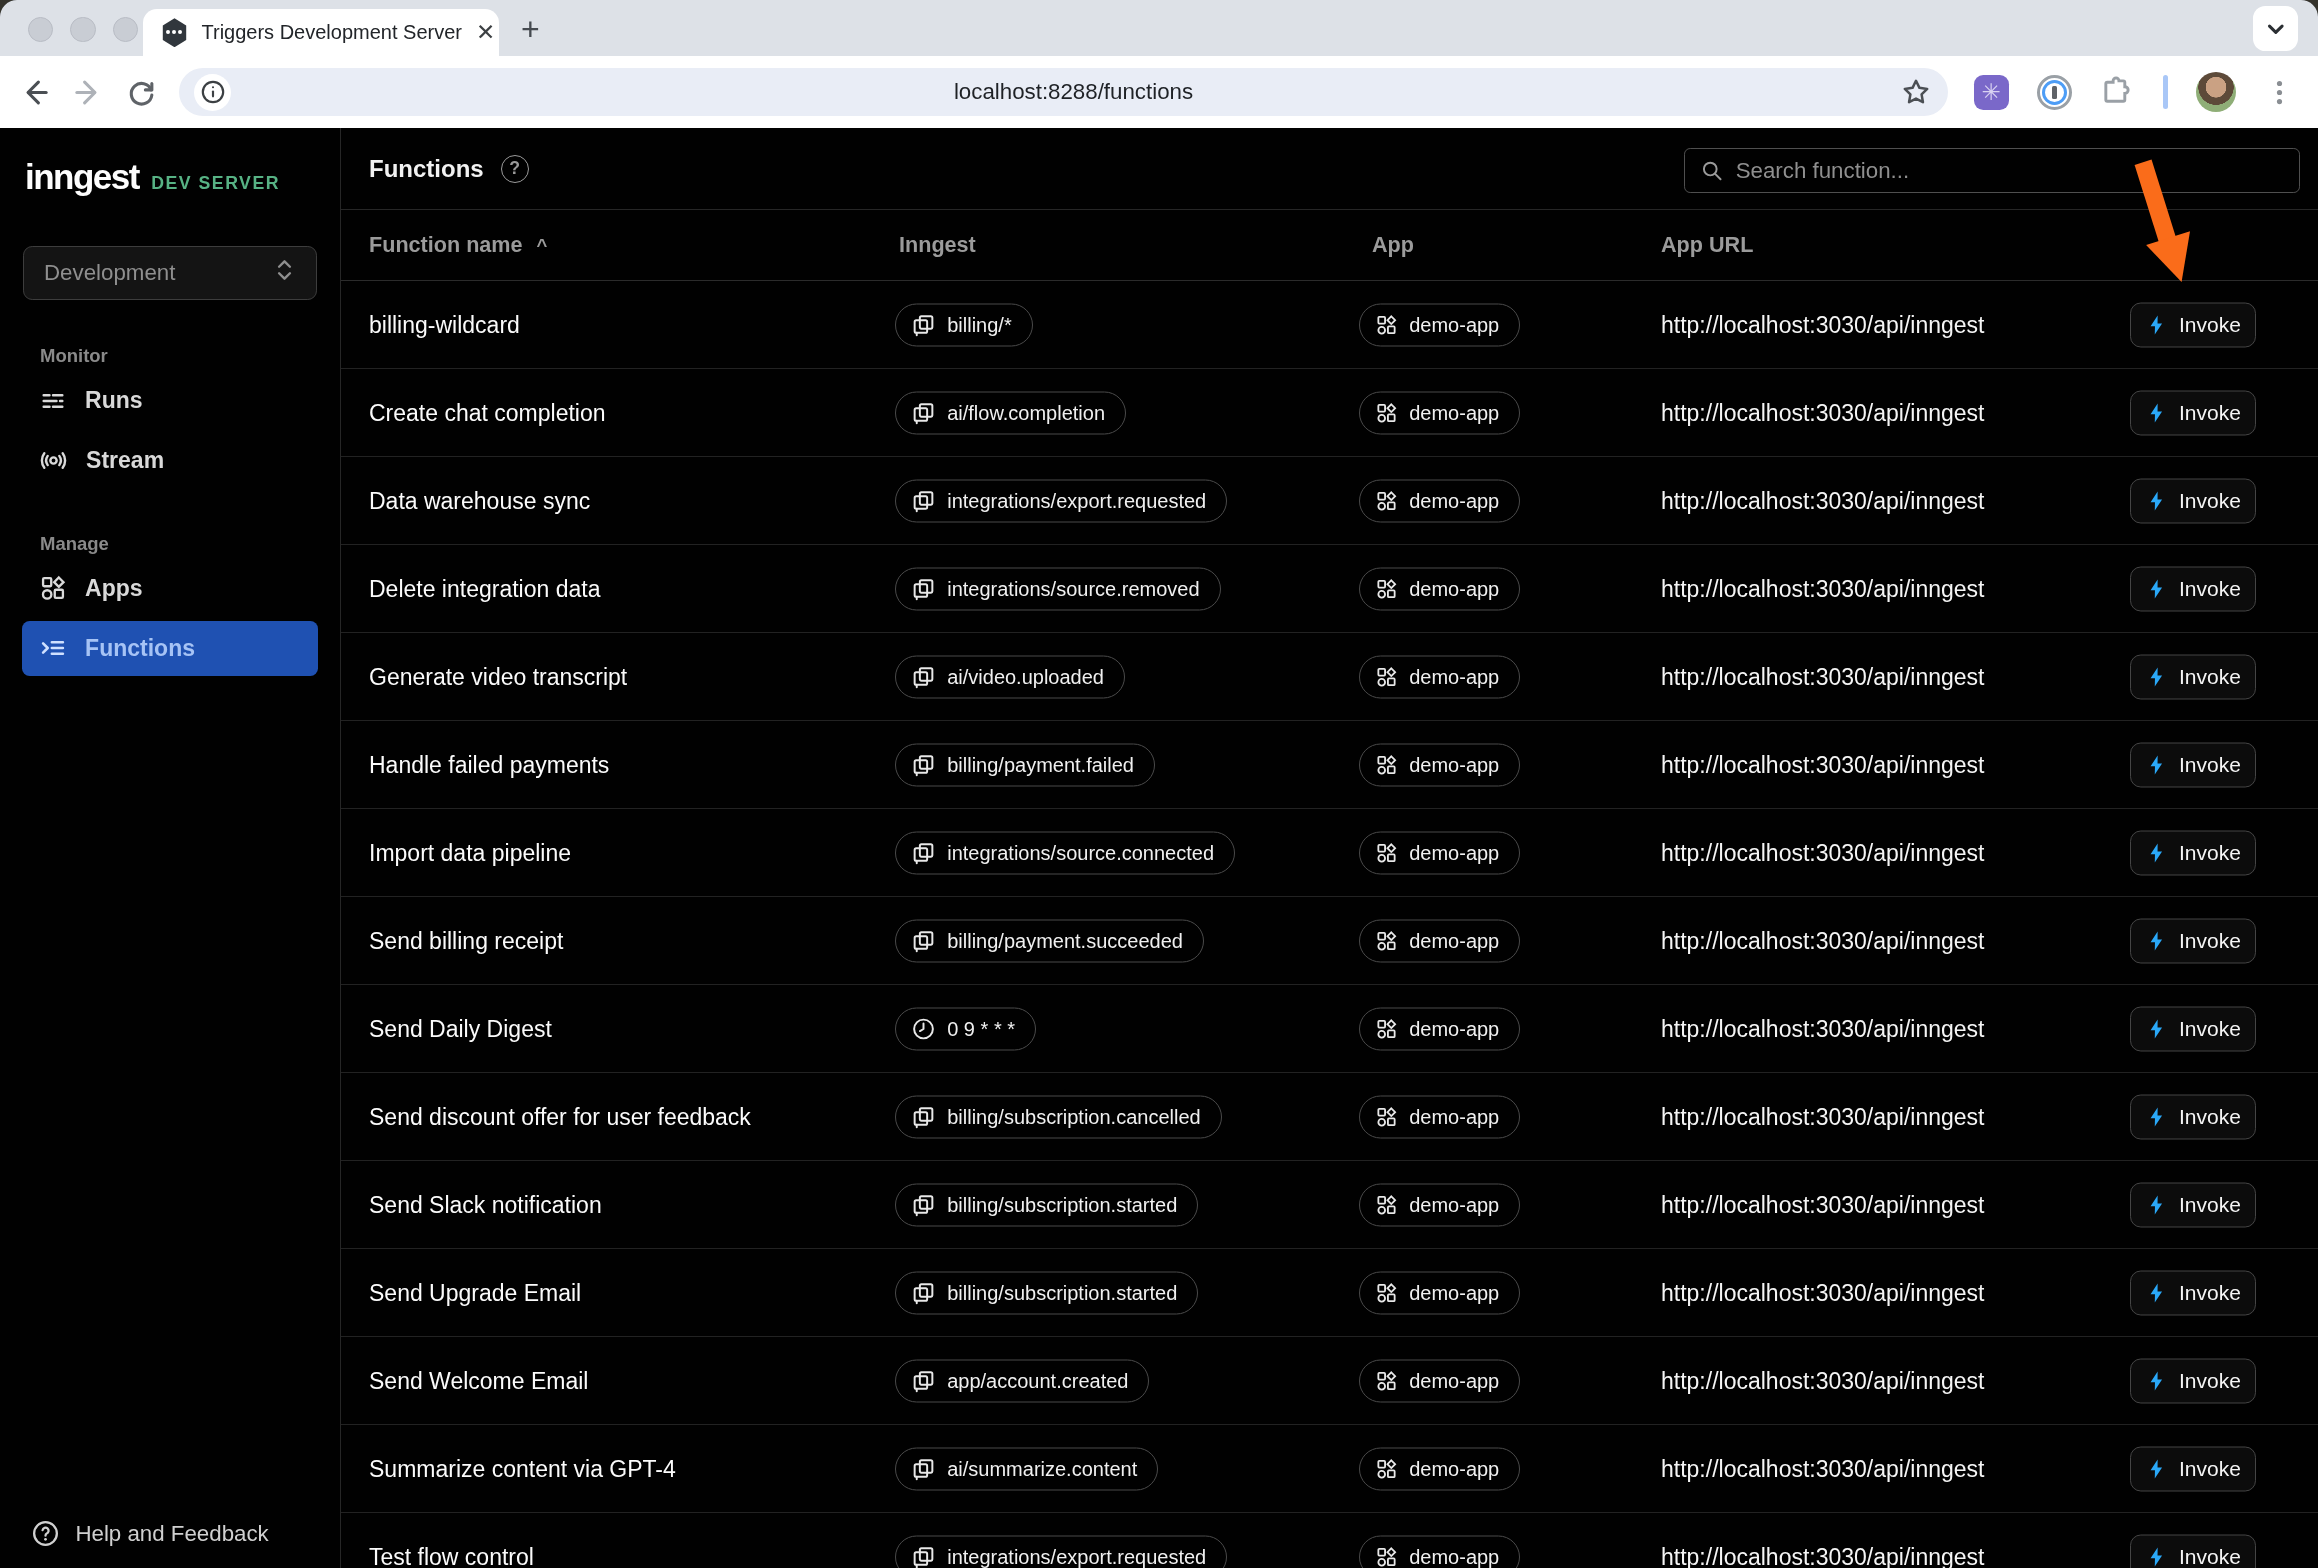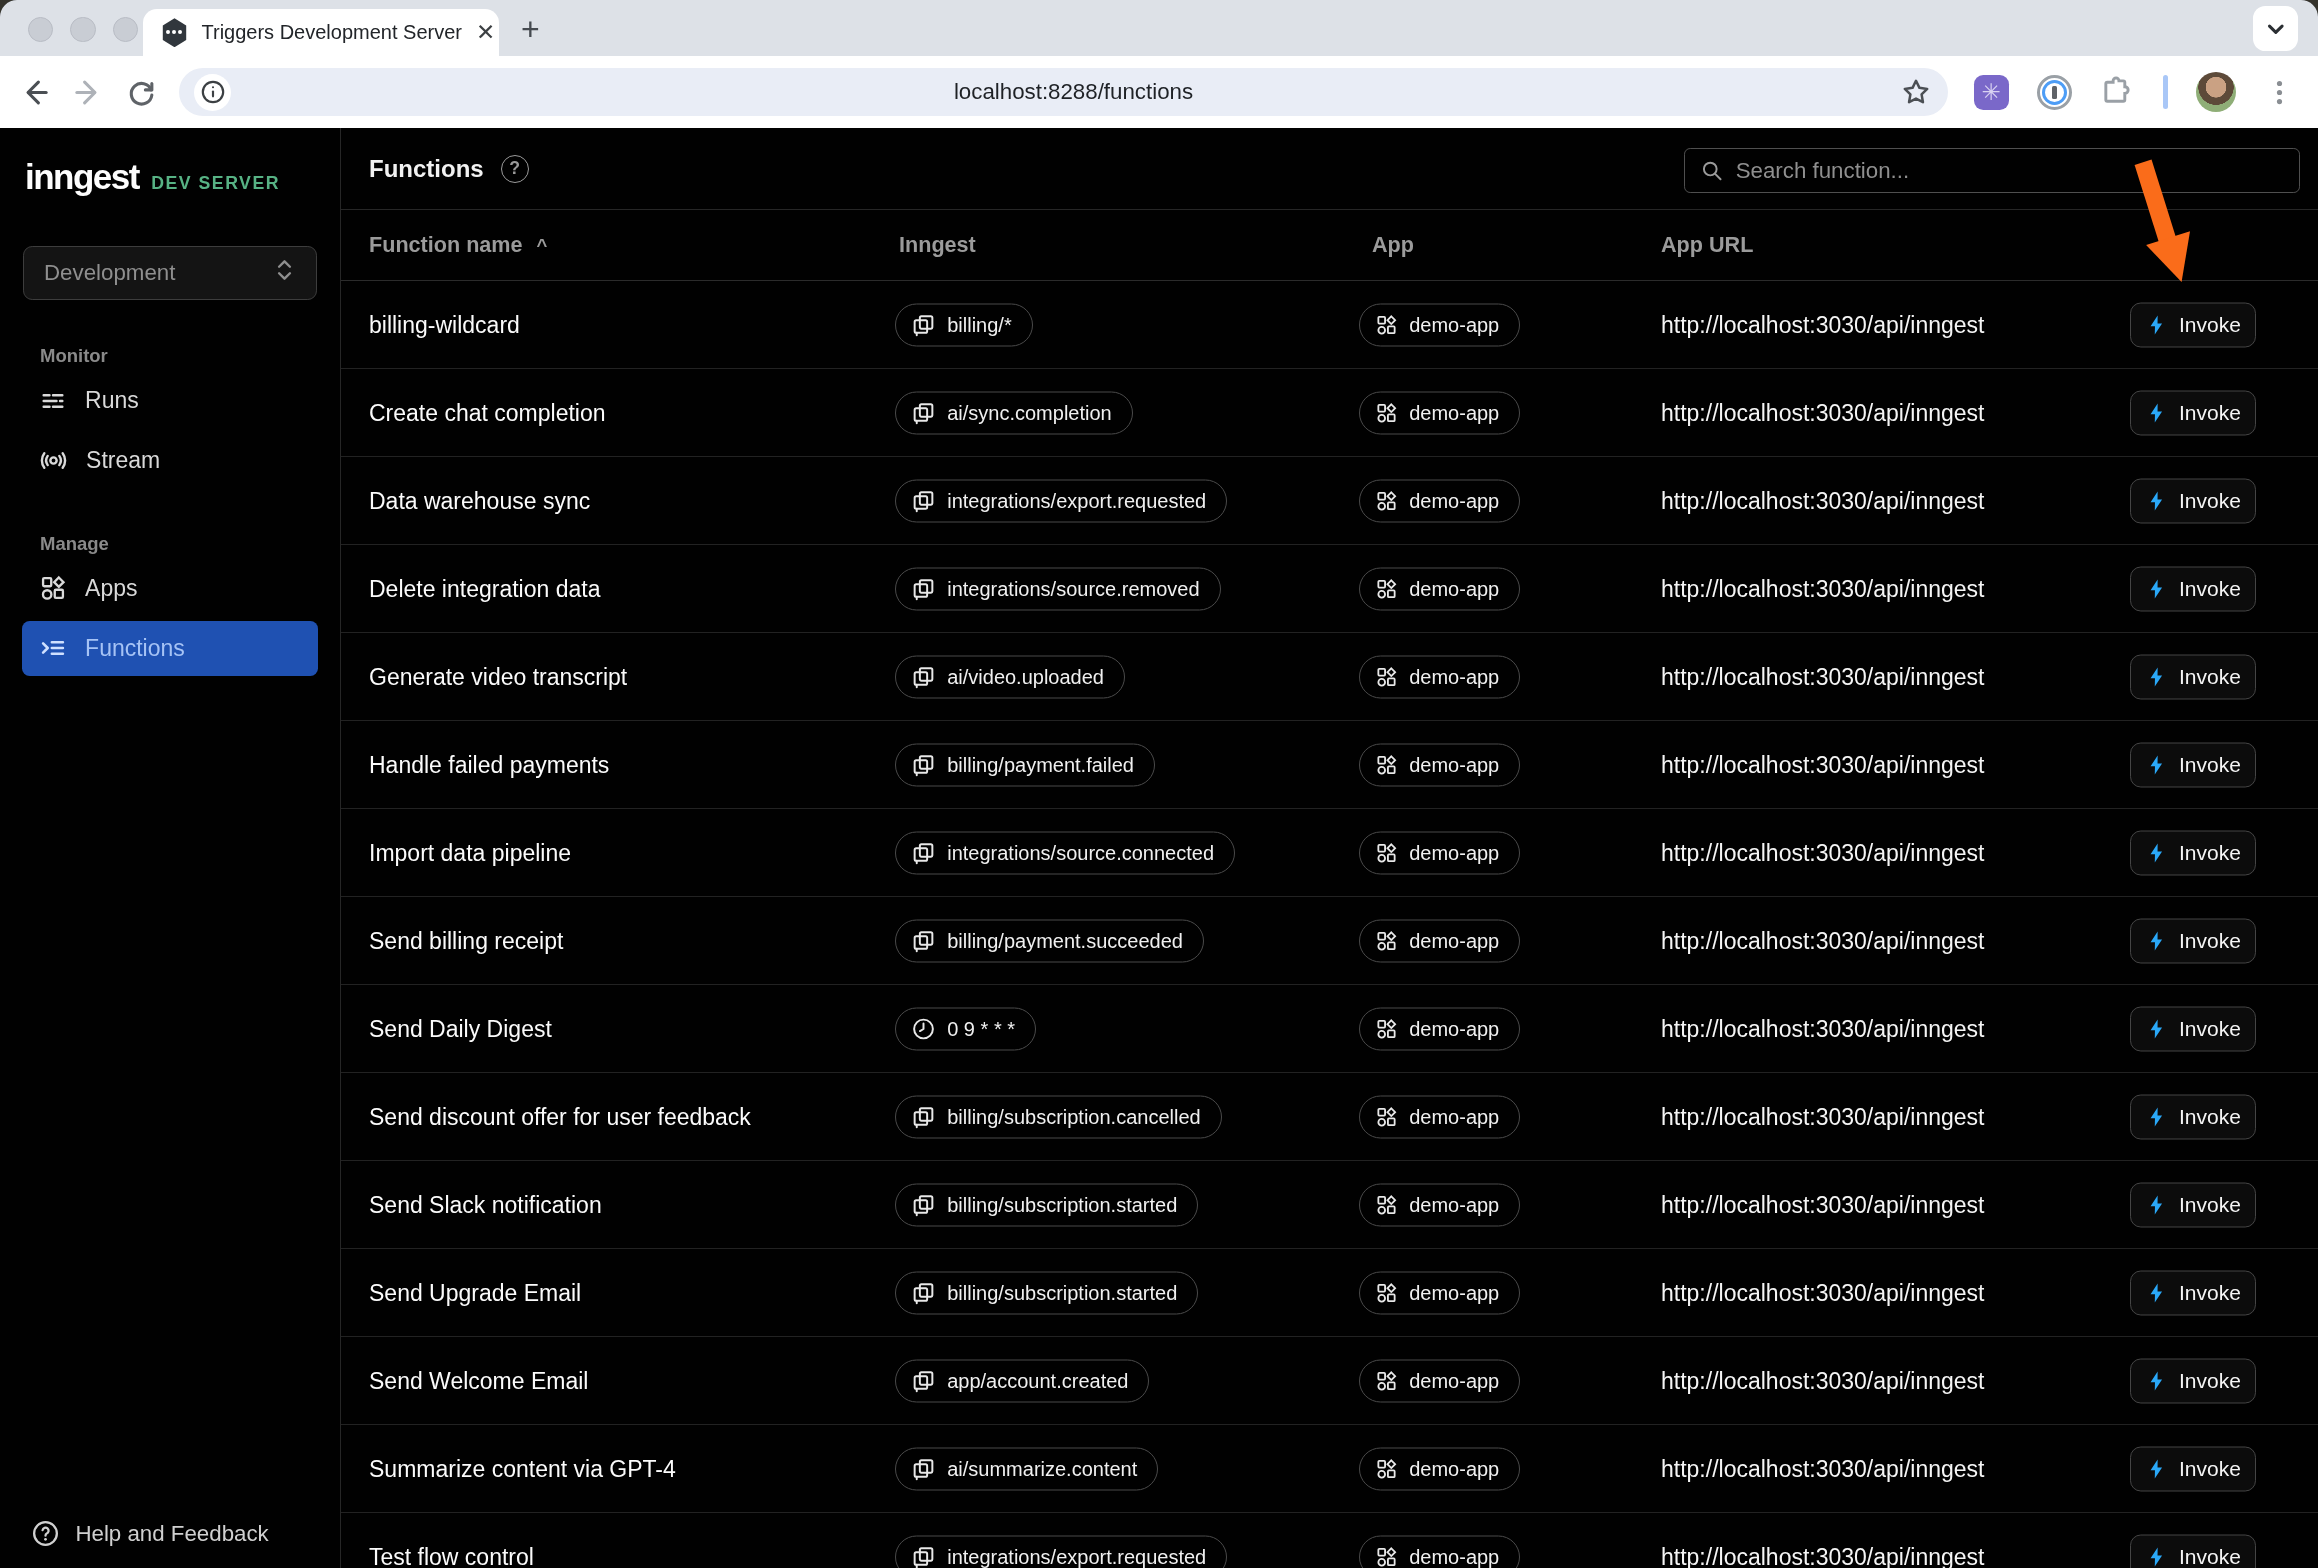--- a/index.html
+++ b/index.html
@@ -43,21 +43,21 @@
   .app { position:absolute; left:0; top:128px; right:0; bottom:0; background:#010101; display:flex; }
   .sidebar { width:341px; flex:none; border-right:1.5px solid #262626; position:relative; padding-top:29px; }
   .logo-row { display:flex; align-items:baseline; gap:12.3px; padding-left:25px; }
   .brand { font-size:35px; font-weight:800; letter-spacing:-1.5px; color:#fdfdfd; }
   .brand-badge { font-size:17.7px; font-weight:600; letter-spacing:1.5px; color:#57b284; }
   .env-select { margin:49px 23px 0 23px; height:54px; border:1.5px solid #3d3d3d; background:#141414; border-radius:9.2px;
     display:flex; align-items:center; padding:0 20px; color:#8f8f8f; font-size:22.3px; }
   .env-caret { margin-left:auto; color:#8f8f8f; }
   .section-label { margin:45px 0 6.2px 40px; font-size:18.5px; font-weight:600; color:#8a8a8a; }
   .nav-item { display:flex; align-items:center; gap:18.5px; height:55px; margin:4.6px 21.6px; padding:0 17px;
-    border-radius:7.7px; color:#d9d9d9; font-size:23px; font-weight:400; }
+    border-radius:7.7px; color:#d9d9d9; font-size:23px; font-weight:700; }
   .nav-item svg { flex:none; }
   .nav-item.active { background:#1f51b2; color:#a6c3f5; }
   .help-row { position:absolute; left:31px; bottom:20px; display:flex; align-items:center; gap:15.4px;
     color:#d0d0d0; font-size:22.3px; }
 
   .main { flex:1; position:relative; }
   .page-head { height:82px; display:flex; align-items:center; padding-left:28px; border-bottom:1.5px solid #262626; }
   .page-title { color:#f2f2f2; font-size:24px; font-weight:600; }
   .q-circle { width:28px; height:28px; border-radius:50%; border:1.5px solid #9a9a9a; color:#9a9a9a; font-size:17.7px;
     display:flex; align-items:center; justify-content:center; margin-left:17px; font-weight:600; }
@@ -287,21 +287,21 @@
     <span class="cell fn-name">Create chat completion</span>
     <span class="cell t-cell badge">
       <svg class="ic-event" width="25" height="25" viewBox="0 0 24 24">
                 <g fill="none" stroke="#e8e8e8" stroke-width="1.9">
                   <rect x="8.5" y="3.5" width="12" height="12" rx="1.5"></rect>
                   <rect x="3.5" y="7.5" width="12" height="12" rx="1.5"></rect>
                   <path d="M5.5 19.5v2.4" stroke-linecap="round"></path>
                 </g>
               </svg>
 
-      <span>ai/sync.completion</span>
+      <span>ai/flow.completion</span>
     </span>
     <span class="cell a-cell badge">
       <svg width="23" height="23" viewBox="0 0 24 24">
                 <g fill="none" stroke="#e8e8e8" stroke-width="1.9">
                   <rect x="3.5" y="3.5" width="7" height="7" rx="1"></rect>
                   <path d="M17 3l4 4-4 4-4-4z"></path>
                   <circle cx="7" cy="17.5" r="3.5"></circle>
                   <rect x="13.5" y="13.5" width="7" height="7" rx="1"></rect>
                 </g>
               </svg>

